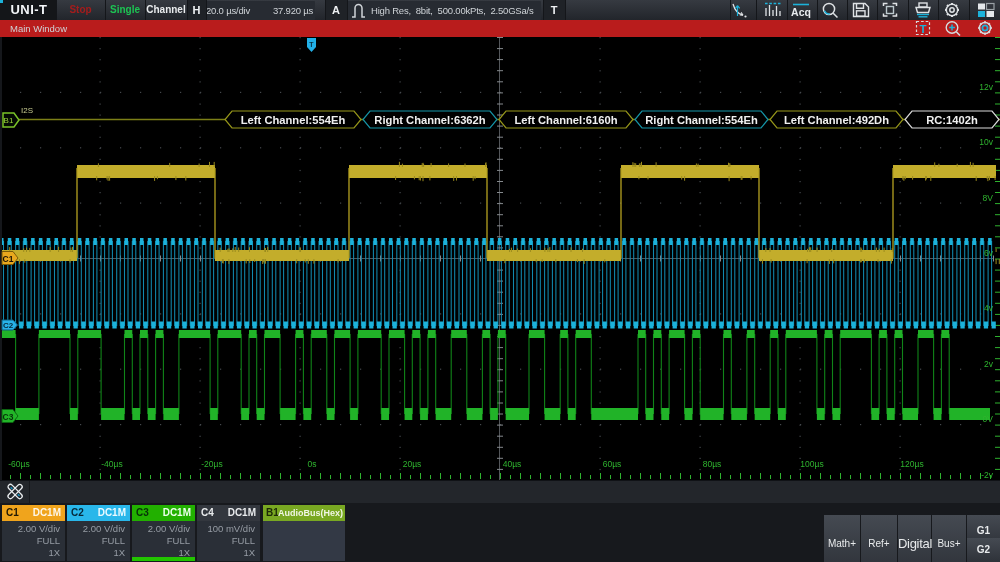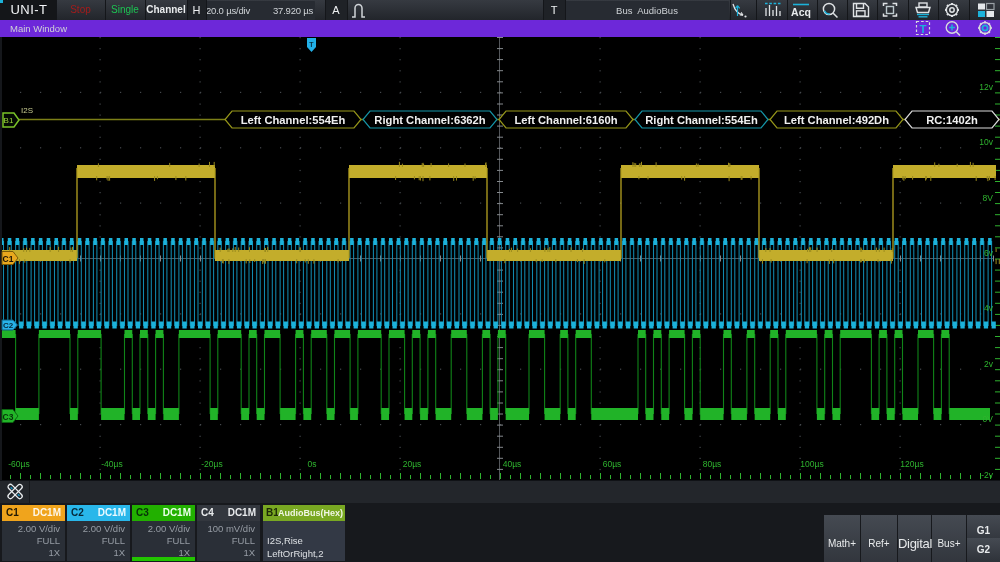--- a/index.html
+++ b/index.html
@@ -1,44 +1,44 @@
 <!DOCTYPE html>
 <html><head><meta charset="utf-8"><style>
 *{margin:0;padding:0;box-sizing:border-box}
 body{width:1000px;height:562px;background:#000;font-family:"Liberation Sans",sans-serif;overflow:hidden;position:relative}
 .abs{position:absolute}
 #topbar{position:absolute;left:0;top:0;width:1000px;height:20px;background:linear-gradient(#363a41,#22252b)}
 .sep{position:absolute;top:0;width:1px;height:20px;background:#14161a}
-.tb{position:absolute;top:0;height:20px;line-height:20px;font-size:10px;font-weight:normal;text-align:center}
+.tb{position:absolute;top:0;height:20px;line-height:20px;font-size:10px;font-weight:bold;text-align:center}
 .inset{position:absolute;top:1px;height:19px;background:#272b32;border-radius:1px;line-height:19px}
-#mainbar{position:absolute;left:0;top:20px;width:1000px;height:17px;background:#6d28d9;color:#ced2d6;font-size:10.5px;line-height:17px}
+#mainbar{position:absolute;left:0;top:20px;width:1000px;height:17px;background:#b91c1c;color:#ced2d6;font-size:10.5px;line-height:17px}
 #bottom{position:absolute;left:0;top:503px;width:1000px;height:59px;background:#17191d}
 .chbox{position:absolute;top:2px;width:63px;height:56px;background:#2a2f37}
 .chhead{height:16px;font-size:10px;font-weight:bold;line-height:16px;padding:0 4px}
 .chbody{color:#979da5;font-size:9.5px;text-align:right;padding:2px 5px 0 0;line-height:12px}
 .btn{position:absolute;top:12px;height:57px;background:linear-gradient(#454a52,#2e3239);color:#e8eaec;font-size:10px;text-align:center;line-height:57px}
 </style></head><body>
 <div id="topbar">
  <div class="abs" style="left:0;top:0;width:56px;height:20px;background:#141619"></div>
  <div class="abs" style="left:0;top:0;width:3px;height:3px;background:#1cb2da"></div>
  <div class="tb" style="left:6px;width:46px;color:#f4f6f8;font-size:13px;letter-spacing:.5px">UNI-T</div>
  <div class="tb" style="left:56px;width:49px;color:#a31c1c">Stop</div>
  <div class="tb" style="left:105px;width:40px;color:#1dc353">Single</div>
  <div class="tb" style="left:145px;width:42px;color:#e9ebed;font-weight:bold">Channel</div>
  <div class="tb" style="left:187px;width:19px;color:#eef0f2;font-size:11px;background:#1f2227">H</div>
  <div class="inset" style="left:206px;width:109px;color:#cfd3d7;font-size:9.5px;letter-spacing:-0.2px">
       <span style="position:absolute;left:0">20.0 µs/div</span>
       <span style="position:absolute;left:67px">37.920 µs</span>
     </div>
  <div class="tb" style="left:325px;width:22px;color:#eef0f2;font-size:11px;background:#1f2227">A</div>
+ <div class="inset" style="left:347px;width:194px;color:#cfd3d7;font-size:9.5px;letter-spacing:-0.2px;text-align:left;padding-left:24px">High Res,&nbsp; 8bit,&nbsp; 500.00kPts,&nbsp; 2.50GSa/s</div>
  <svg width="18" height="16" viewBox="0 0 18 16" style="position:absolute;left:351px;top:3px">
 <path d="M1 14 h3 v-9 a3.5 3.5 0 0 1 7 0 v9 h3" fill="none" stroke="#cfd3d7" stroke-width="1.5"></path>
 </svg>
  <div class="tb" style="left:543px;width:22px;color:#eef0f2;font-size:11px;background:#1f2227">T</div>
- <div class="inset" style="left:565px;width:164px;background:#272b32;color:#cfd3d7;font-size:9.5px;text-align:center">Bus&nbsp; AudioBus</div>
  <div class="sep" style="left:56px"></div>
     <div class="sep" style="left:105px"></div>
  <div class="sep" style="left:145px"></div>
     <div class="sep" style="left:187px"></div>
  <div class="sep" style="left:206px"></div>
     <div class="sep" style="left:325px"></div>
  <div class="sep" style="left:347px"></div>
     <div class="sep" style="left:543px"></div>
  <div class="sep" style="left:565px"></div>
     <div class="sep" style="left:730px"></div>
@@ -848,20 +848,19 @@
         <span style="float:left;color:#e8eaec">C4</span>
         <span style="float:right;color:#e8eaec">DC1M</span>
       </div>
   <div class="chbody">100 mV/div<br>FULL<br>1X</div>
  </div>
  <div class="chbox" style="left:263px;width:82px;background:#333945">
   <div class="chhead" style="background:#79a822;position:relative">
         <span style="position:absolute;left:3px;color:#1c2a06;font-size:10px">B1</span>
         <span style="position:absolute;right:2px;color:#f0f6e4;font-size:9px;font-weight:bold">AudioBus(Hex)</span>
       </div>
-  <div style="color:#dde0e4;font-size:9.5px;padding:13px 0 0 4px;line-height:13px">I2S,Rise<br>LeftOrRight,2</div>
  </div>
  <div class="btn" style="left:824px;width:36px">Math+</div>
  <div class="btn" style="left:861px;width:36px">Ref+</div>
  <div class="btn" style="left:898px;width:33px;font-size:13px;letter-spacing:-0.3px">Digital+</div>
  <div class="btn" style="left:932px;width:34px">Bus+</div>
  <div class="btn" style="left:967px;width:33px;height:31px;line-height:31px;font-weight:bold">G1</div>
  <div class="btn" style="left:967px;top:35px;width:33px;height:24px;line-height:24px;font-weight:bold">G2</div>
 </div>
 </body></html>

